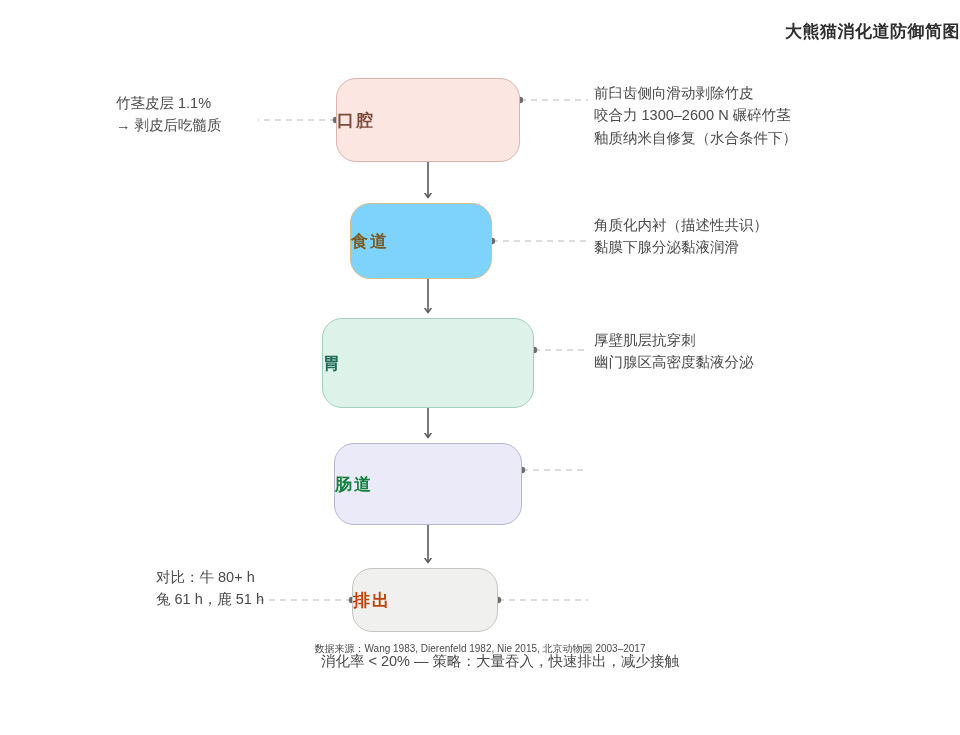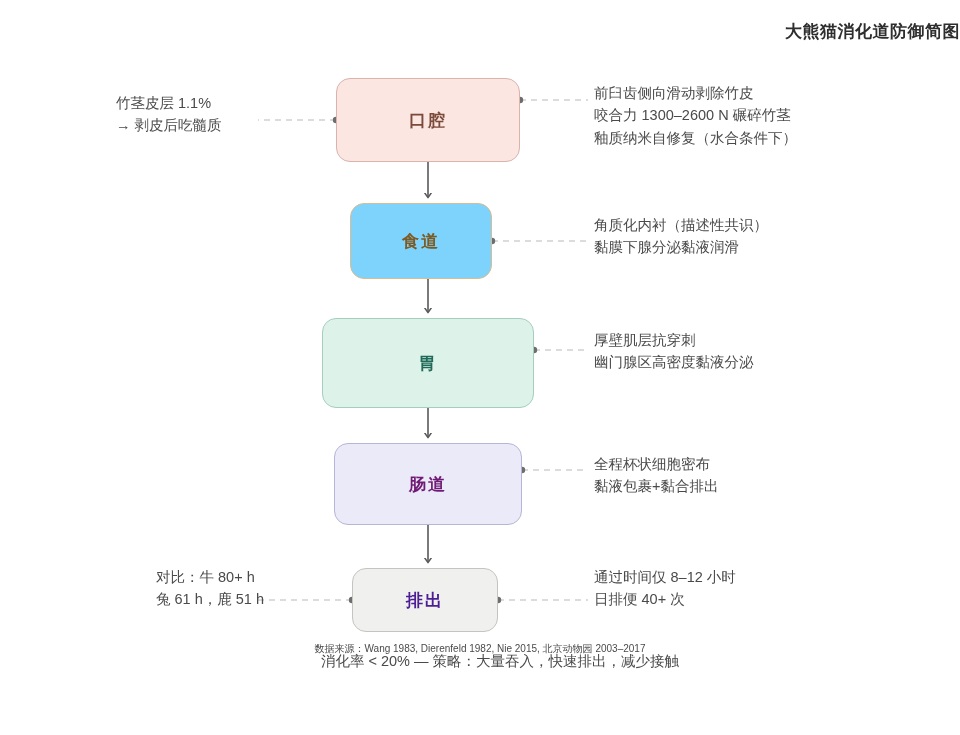--- a/index.html
+++ b/index.html
@@ -31,26 +31,25 @@
     font-size: 17px;
     font-weight: bold;
     color: #2e2e2e;
     letter-spacing: 0.5px;
   }
 
   
   .node {
     position: absolute;
     box-sizing: border-box;
-    border-radius: 14px;
+    border-radius: 20px;
     border-width: 1.4px;
     border-style: solid;
     display: flex;
     align-items: center;
-    justify-content: center;
   }
   .node-label {
     font-size: 17px;
     font-weight: bold;
     letter-spacing: 2px;
   }
 
   #node-mouth {
     left: 336px; top: 78px; width: 184px; height: 84px;
     background: #fbe6e2;
@@ -70,28 +69,28 @@
     background: #ddf2e8;
     border-color: #a4cfbe;
   }
   #node-stomach .node-label { color: #1f6a58; }
 
   #node-intestine {
     left: 334px; top: 443px; width: 188px; height: 82px;
     background: #eaeaf8;
     border-color: #b5b5d8;
   }
-  #node-intestine .node-label { color: #701a75; }
+  #node-intestine .node-label { color: #15803d; }
 
   #node-excrete {
     left: 352px; top: 568px; width: 146px; height: 64px;
     background: #f0f0ee;
     border-color: #c4c4c0;
   }
-  #node-excrete .node-label { color: #4c1d95; }
+  #node-excrete .node-label { color: #c2410c; }
 
   
   .connectors {
     position: absolute;
     left: 0; top: 0;
     width: 960px; height: 735px;
     pointer-events: none;
   }
 
   
@@ -191,26 +190,22 @@
   <div class="annotation right" id="anno-mouth-right">前臼齿侧向滑动剥除竹皮
 咬合力 1300–2600 N 碾碎竹茎
 釉质纳米自修复（水合条件下）</div>
 
   <div class="annotation right" id="anno-sto-right">厚壁肌层抗穿刺
 幽门腺区高密度黏液分泌</div>
 
   <div class="annotation right" id="anno-eso-right">角质化内衬（描述性共识）
 黏膜下腺分泌黏液润滑</div>
 
-  <div class="annotation right" id="anno-int-right">全程杯状细胞密布
-黏液包裹+黏合排出</div>
 
   <div class="annotation left" id="anno-exc-left">对比：牛 80+ h
 兔 61 h，鹿 51 h</div>
 
-  <div class="annotation right" id="anno-exc-right">通过时间仅 8–12 小时
-日排便 40+ 次</div>
 
   <div class="footer" id="footer-strategy">消化率 &lt; 20% — 策略：大量吞入，快速排出，减少接触</div>
 
   <div class="footer" id="footer-sources">数据来源：Wang 1983, Dierenfeld 1982, Nie 2015, 北京动物园 2003–2017</div>
 
 </div>
 
 </body></html>

